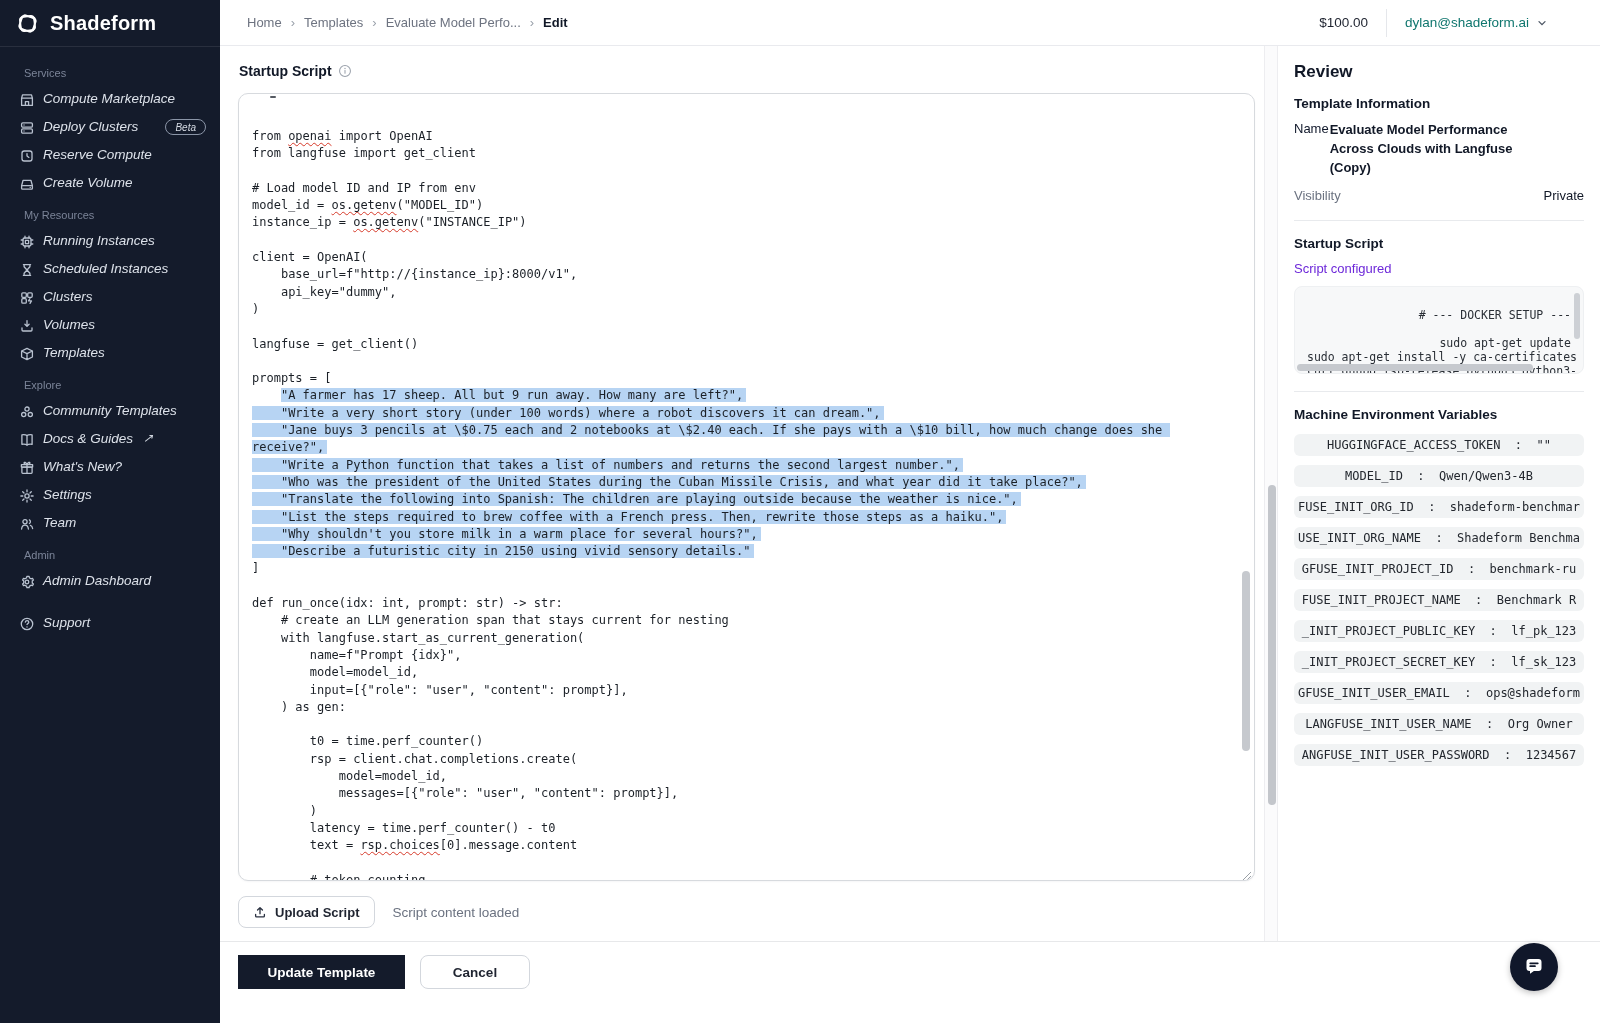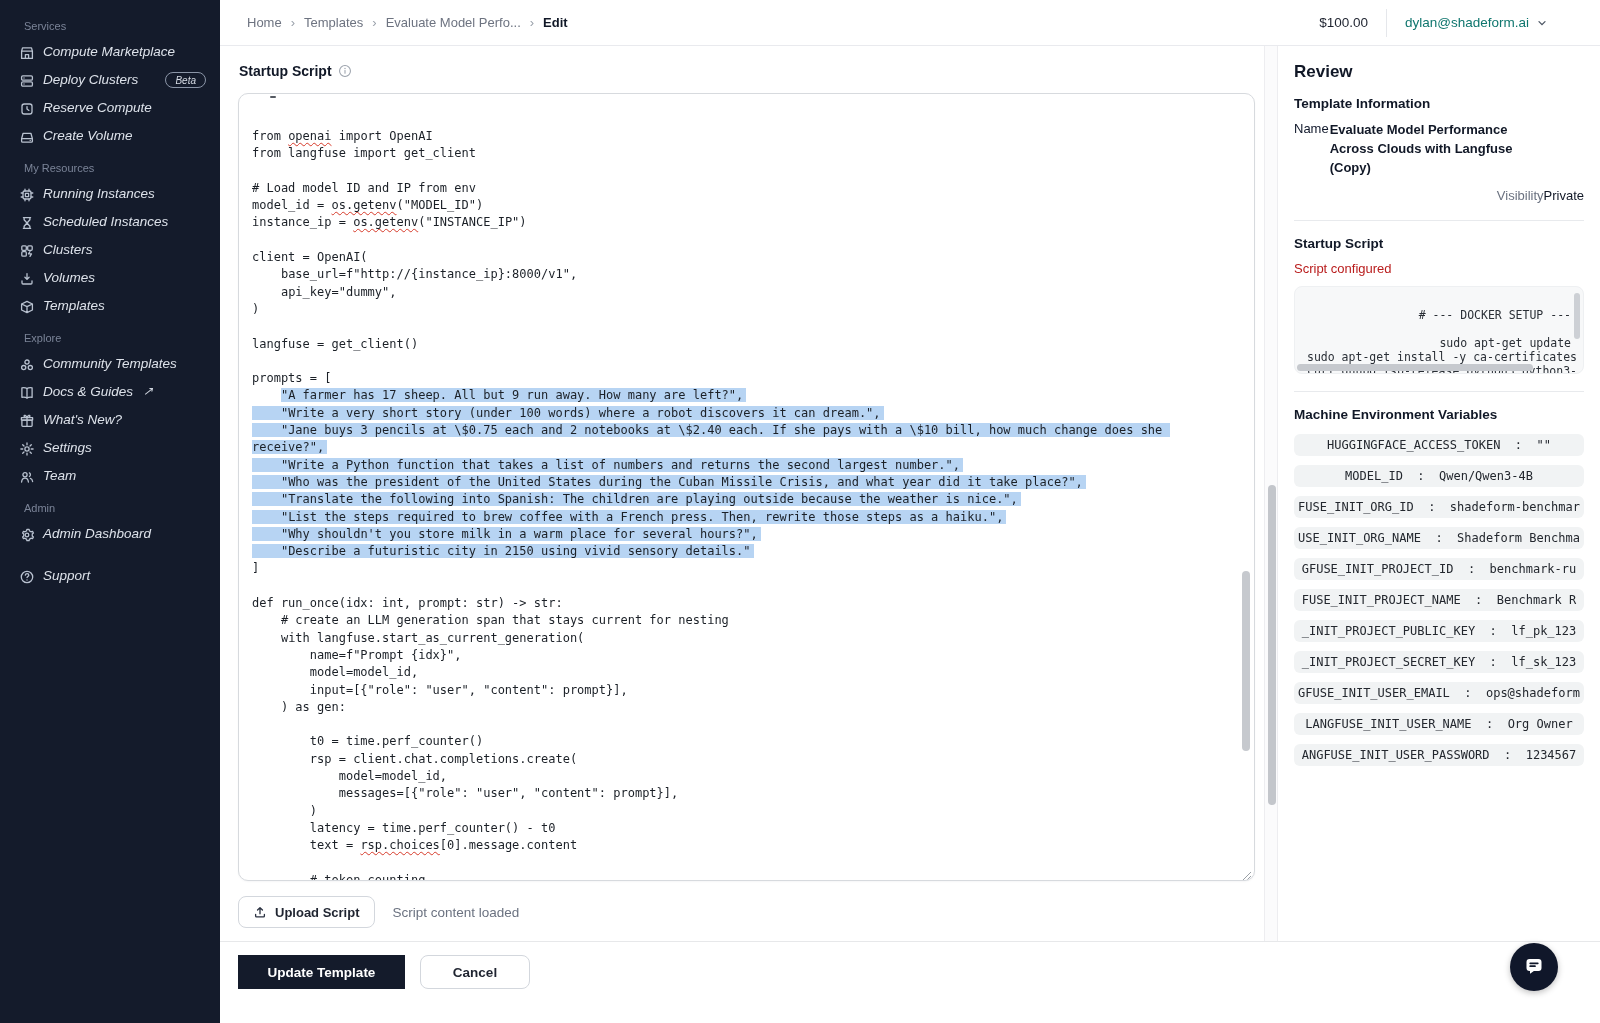--- a/index.html
+++ b/index.html
@@ -51,43 +51,53 @@
   .gutter { position:absolute; left:1264px; top:46px; width:14px; height:895px; background:#fbfbfc; border-left:1px solid #ededf0; border-right:1px solid #ededf0; z-index:4; }
   .gutter-thumb { position:absolute; left:3px; top:439px; width:8px; height:320px; background:#c3c6cb; border-radius:4px; cursor:pointer; }
 
   
   .rightpanel { position:absolute; left:1278px; top:46px; width:322px; height:895px; background:#fff; padding:16px 16px 0 16px; z-index:3; }
   .rp-title { font-size:17px; font-weight:700; color:#111827; margin-bottom:14px; }
   .rp-subhead { font-size:13.5px; font-weight:700; color:#111827; margin-bottom:10px; }
   .ti-row { display:flex; font-size:13px; margin-bottom:10px; }
   .ti-label { color:#0f172a; flex:0 0 auto; }
   .ti-value { font-weight:600; color:#111827; width:218px; margin-left:1px; line-height:1.45; }
-  .vis-row { display:flex; justify-content:flex-end; font-size:13px; margin:4px 0 0; }
+  .vis-row { display:flex; justify-content:space-between; font-size:13px; margin:4px 0 0;gap:41px; }
   .vis-label { color:#6b7280; }
   .vis-value { color:#111827; font-weight:500; }
   .rp-divider { height:1px; background:#e8eaed; margin:17px 0 15px; }
-  .rp-status { font-size:13px; color:#b91c1c; margin-bottom:10px; }
+  .rp-status { font-size:13px; color:#6d28d9; margin-bottom:10px; }
   .script-box { position:relative; background:#f7f8f9; border:1px solid #eef0f2; border-radius:8px; height:88px; padding:9px 12px; font-family:"DejaVu Sans Mono", monospace; font-size:11.5px; line-height:13.8px; color:#2a2f36; overflow:hidden; white-space:pre;text-align:right; }
   .sb-vthumb { position:absolute; right:3px; top:6px; width:6px; height:46px; background:#cdd0d5; border-radius:3px; cursor:pointer; }
   .sb-hthumb { position:absolute; left:2px; bottom:2px; width:82%; height:7px; background:#c6c9ce; border-radius:4px; cursor:pointer; }
   .env-list { margin-top:12px; }
   .env-row { height:22px; background:#f1f3f4; border-radius:6px; margin-bottom:9px; display:flex; align-items:center; justify-content:center; overflow:hidden; }
   .env-text { font-family:"DejaVu Sans Mono", monospace; font-size:12px; color:#23272e; white-space:pre; }
 
   
   .bottombar { position:absolute; left:220px; top:941px; width:1380px; height:82px; background:#fff; border-top:1px solid #e7e8ea; z-index:6; }
   .update-btn { position:absolute; left:18px; top:13px; width:167px; height:34px; background:#141b2b; color:#fff; border:none; border-radius:0; font-size:13.5px; font-weight:600; font-family:inherit; cursor:pointer; }
   .cancel-btn { position:absolute; left:200px; top:13px; width:110px; height:34px; background:#fff; color:#1f2430; border:1px solid #d3d7dd; border-radius:8px; font-size:13.5px; font-weight:600; font-family:inherit; cursor:pointer; }
 
   .fab { position:absolute; left:1510px; top:943px; width:48px; height:48px; border-radius:50%; background:#10172a; display:flex; align-items:center; justify-content:center; z-index:8; cursor:pointer; box-shadow:0 2px 6px rgba(0,0,0,.25); }
 </style>
 </head>
 <body>
 
 <div class="sidebar">
+  <div class="logo-row">
+    <span style="display:flex;">
+      <svg width="27" height="27" viewBox="0 0 26 26" fill="none" stroke="#fff" stroke-width="1.5">
+        <rect x="6.2" y="6.2" width="13.6" height="13.6" rx="3" transform="rotate(-10 13 13)"></rect>
+        <rect x="6.2" y="6.2" width="13.6" height="13.6" rx="3" transform="rotate(6 13 13)"></rect>
+        <rect x="6.2" y="6.2" width="13.6" height="13.6" rx="3" transform="rotate(22 13 13)"></rect>
+      </svg>
+    </span>
+    <span class="logo-text">Shadeform</span>
+  </div>
   <div class="nav">
       <div class="sec-label">Services</div>
       <div class="side-item">
         <span class="side-icon">
           <svg width="16" height="16" viewBox="0 0 16 16" fill="none" stroke="currentColor" stroke-width="1.3" stroke-linecap="round" stroke-linejoin="round">
             <path d="M2.6 6.2 3.5 2.9h9l.9 3.3M2.6 6.2v7.2h10.8V6.2M2.6 6.2h10.8M6.4 13.4V9.6h3.2v3.8"></path>
           </svg>
         </span>
         <span class="side-label">Compute Marketplace</span>
       </div>

